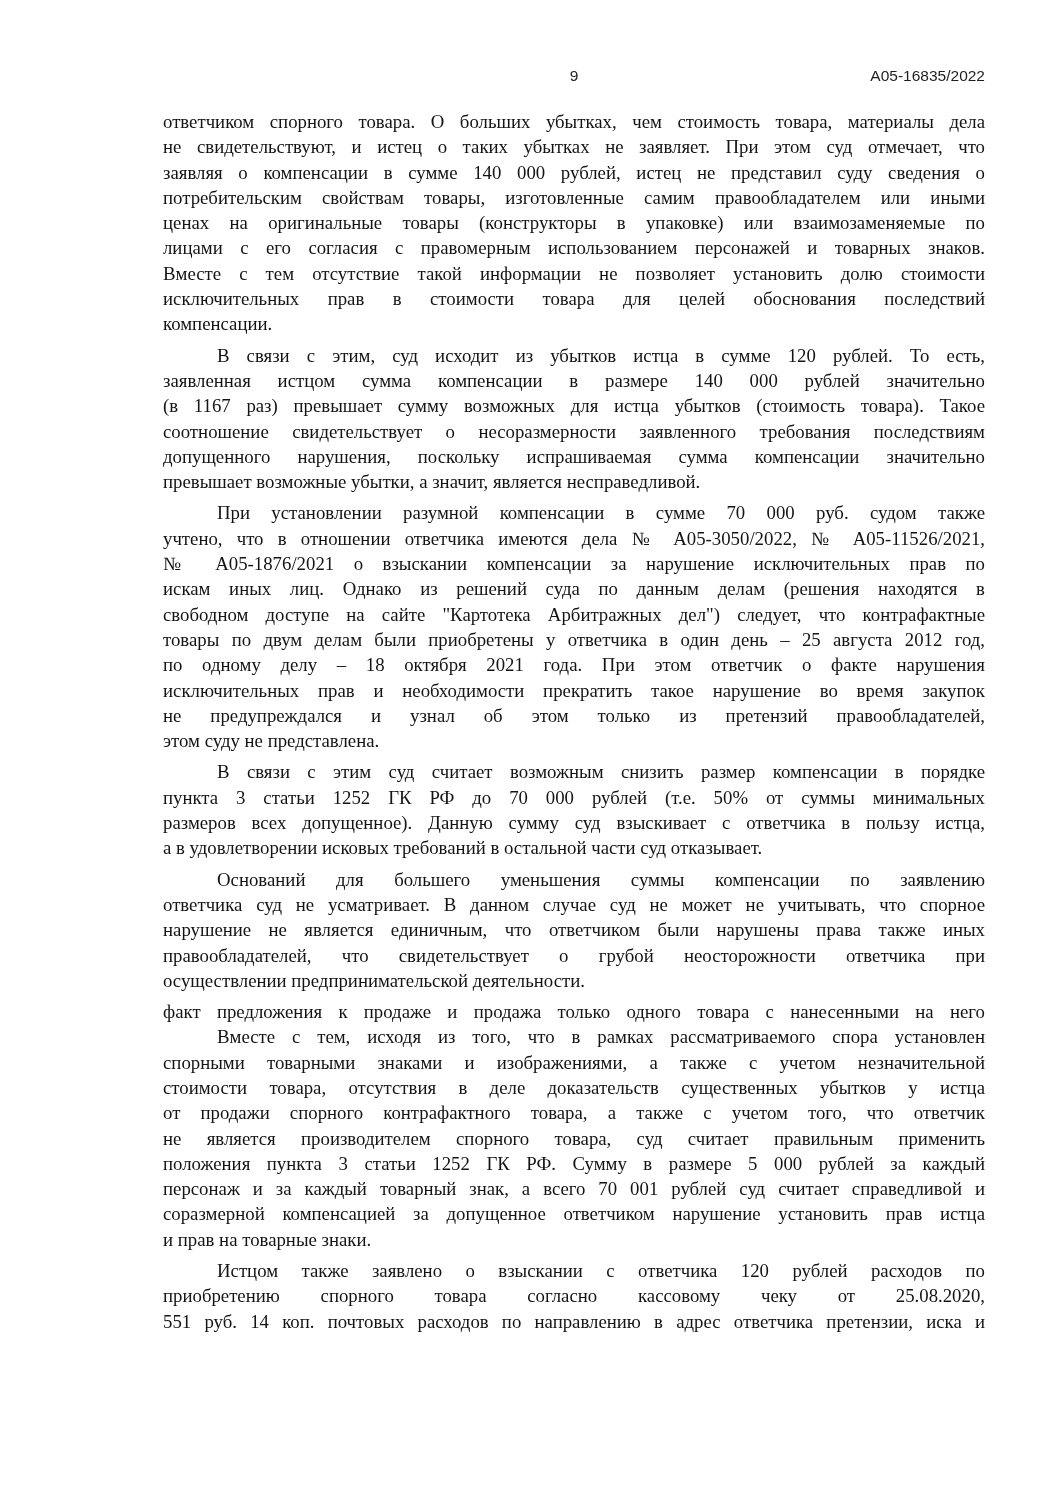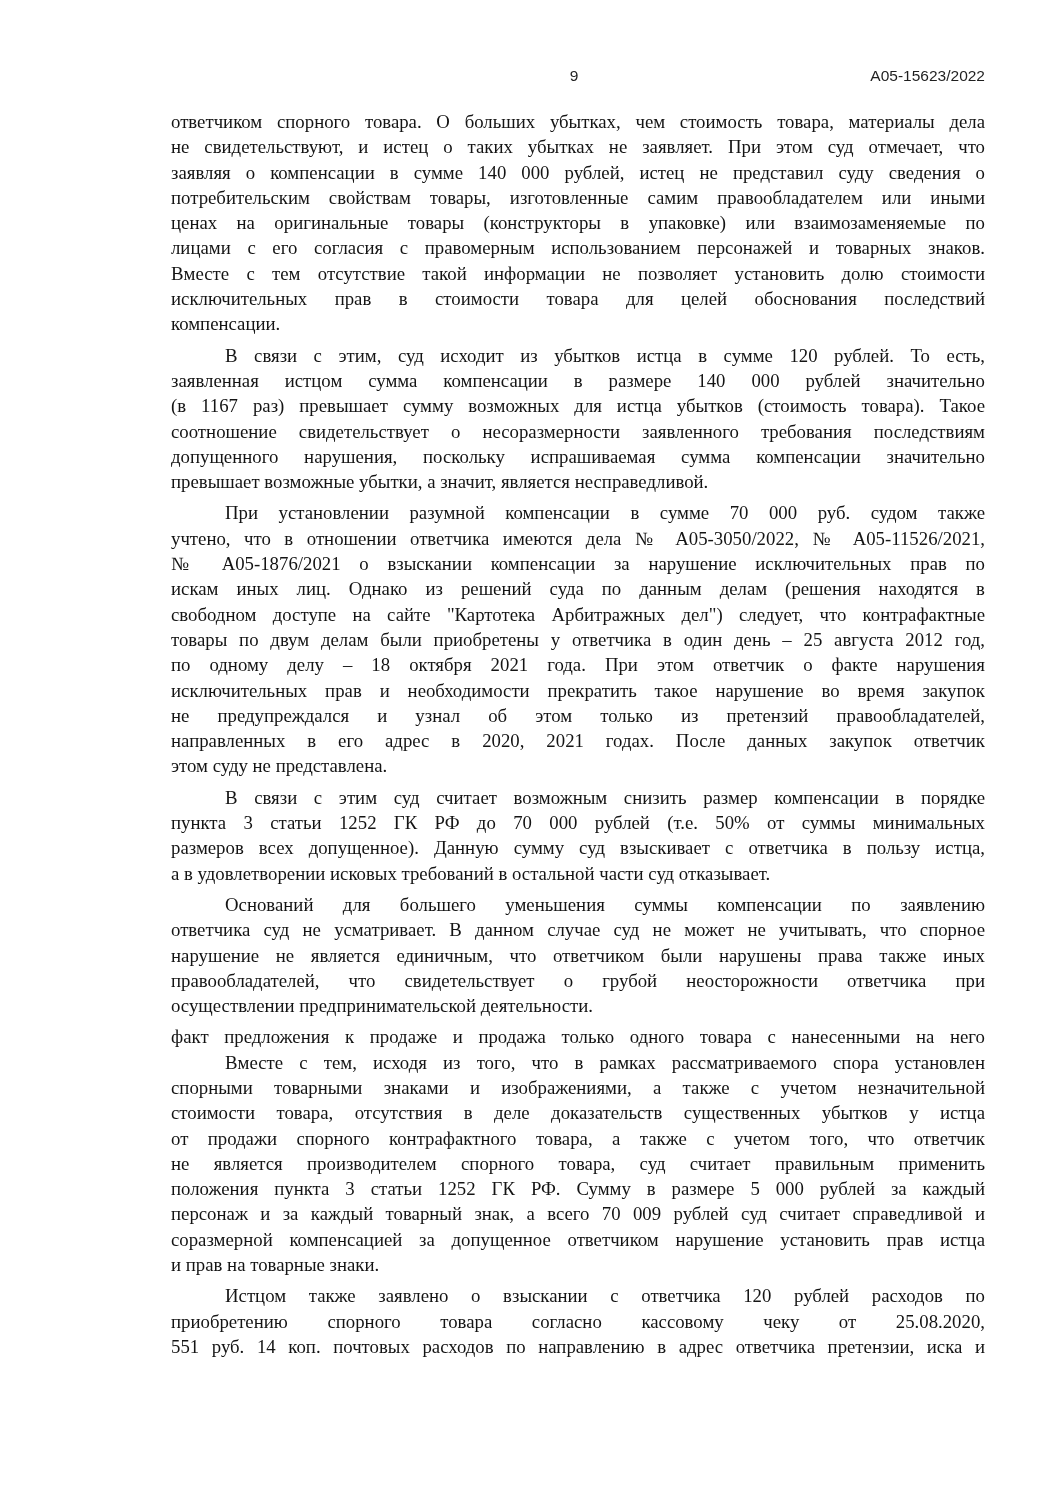--- a/index.html
+++ b/index.html
@@ -40,40 +40,40 @@
     position: absolute;
     left: 163px;
     top: 109px;
     width: 822px;
     font-family: "Liberation Serif", serif;
     font-size: 18.8px;
     line-height: 25.3px;
     color: #141414;
   }
   .para {
-    margin: 0 0 6px 8px;
+    margin: 0 0 6px 0;
   }
   .line {
     text-align: justify;
     text-align-last: justify;
   }
   .line.end {
     text-align-last: left;
   }
   .line.indent {
     padding-left: 54px;
   }
 </style>
 </head>
 <body>
 
 <div class="page">
   <div class="header">
     <span class="page-number">9</span>
-    <span class="case-number">А05-15623/2022</span>
+    <span class="case-number">А05-16835/2022</span>
   </div>
   <div class="content" id="content">
       <div class="para">
         <div class="line">ответчиком спорного товара. О больших убытках, чем стоимость товара, материалы дела</div>
         <div class="line">не свидетельствуют, и истец о таких убытках не заявляет. При этом суд отмечает, что</div>
         <div class="line">заявляя о компенсации в сумме 140 000 рублей, истец не представил суду сведения о</div>
         <div class="line">потребительским свойствам товары, изготовленные самим правообладателем или иными</div>
         <div class="line">ценах на оригинальные товары (конструкторы в упаковке) или взаимозаменяемые по</div>
         <div class="line">лицами с его согласия с правомерным использованием персонажей и товарных знаков.</div>
         <div class="line">Вместе с тем отсутствие такой информации не позволяет установить долю стоимости</div>
@@ -91,21 +91,20 @@
       <div class="para">
         <div class="line indent">При установлении разумной компенсации в сумме 70 000 руб. судом также</div>
         <div class="line">учтено, что в отношении ответчика имеются дела № А05-3050/2022, № А05-11526/2021,</div>
         <div class="line">№ А05-1876/2021 о взыскании компенсации за нарушение исключительных прав по</div>
         <div class="line">искам иных лиц. Однако из решений суда по данным делам (решения находятся в</div>
         <div class="line">свободном доступе на сайте "Картотека Арбитражных дел") следует, что контрафактные</div>
         <div class="line">товары по двум делам были приобретены у ответчика в один день – 25 августа 2012 год,</div>
         <div class="line">по одному делу – 18 октября 2021 года. При этом ответчик о факте нарушения</div>
         <div class="line">исключительных прав и необходимости прекратить такое нарушение во время закупок</div>
         <div class="line">не предупреждался и узнал об этом только из претензий правообладателей,</div>
-        <div class="line">направленных в его адрес в 2020, 2021 годах. После данных закупок ответчик</div>
         <div class="line end">этом суду не представлена.</div>
       </div>
       <div class="para">
         <div class="line indent">В связи с этим суд считает возможным снизить размер компенсации в порядке</div>
         <div class="line">пункта 3 статьи 1252 ГК РФ до 70 000 рублей (т.е. 50% от суммы минимальных</div>
         <div class="line">размеров всех допущенное). Данную сумму суд взыскивает с ответчика в пользу истца,</div>
         <div class="line end">а в удовлетворении исковых требований в остальной части суд отказывает.</div>
       </div>
       <div class="para">
         <div class="line indent">Оснований для большего уменьшения суммы компенсации по заявлению</div>
@@ -115,21 +114,21 @@
         <div class="line end">осуществлении предпринимательской деятельности.</div>
       </div>
       <div class="para">
         <div class="line">факт предложения к продаже и продажа только одного товара с нанесенными на него</div>
         <div class="line indent">Вместе с тем, исходя из того, что в рамках рассматриваемого спора установлен</div>
         <div class="line">спорными товарными знаками и изображениями, а также с учетом незначительной</div>
         <div class="line">стоимости товара, отсутствия в деле доказательств существенных убытков у истца</div>
         <div class="line">от продажи спорного контрафактного товара, а также с учетом того, что ответчик</div>
         <div class="line">не является производителем спорного товара, суд считает правильным применить</div>
         <div class="line">положения пункта 3 статьи 1252 ГК РФ. Сумму в размере 5 000 рублей за каждый</div>
-        <div class="line">персонаж и за каждый товарный знак, а всего 70 009 рублей суд считает справедливой и</div>
+        <div class="line">персонаж и за каждый товарный знак, а всего 70 001 рублей суд считает справедливой и</div>
         <div class="line">соразмерной компенсацией за допущенное ответчиком нарушение установить прав истца</div>
         <div class="line end">и прав на товарные знаки.</div>
       </div>
       <div class="para">
         <div class="line indent">Истцом также заявлено о взыскании с ответчика 120 рублей расходов по</div>
         <div class="line">приобретению спорного товара согласно кассовому чеку от 25.08.2020,</div>
         <div class="line">551 руб. 14 коп. почтовых расходов по направлению в адрес ответчика претензии, иска и</div>
       </div>
     </div>
 </div>

